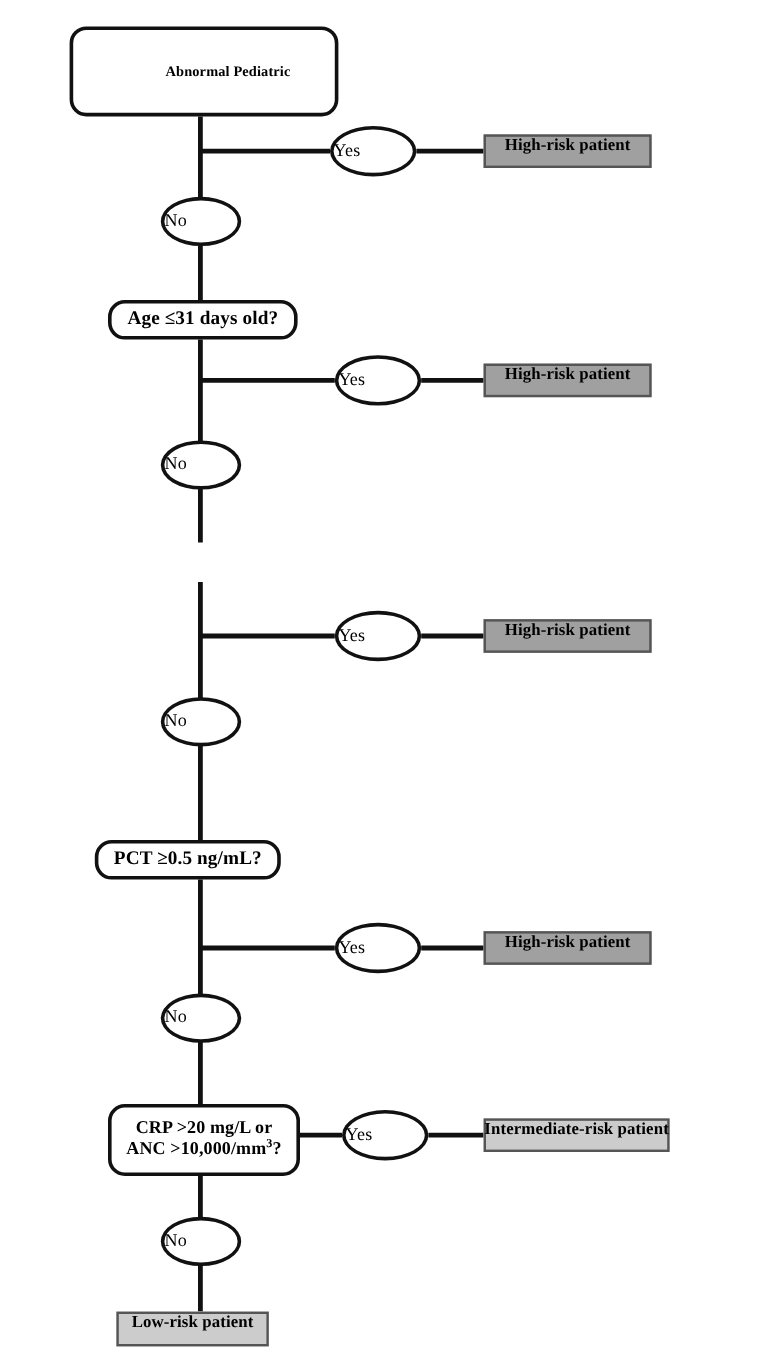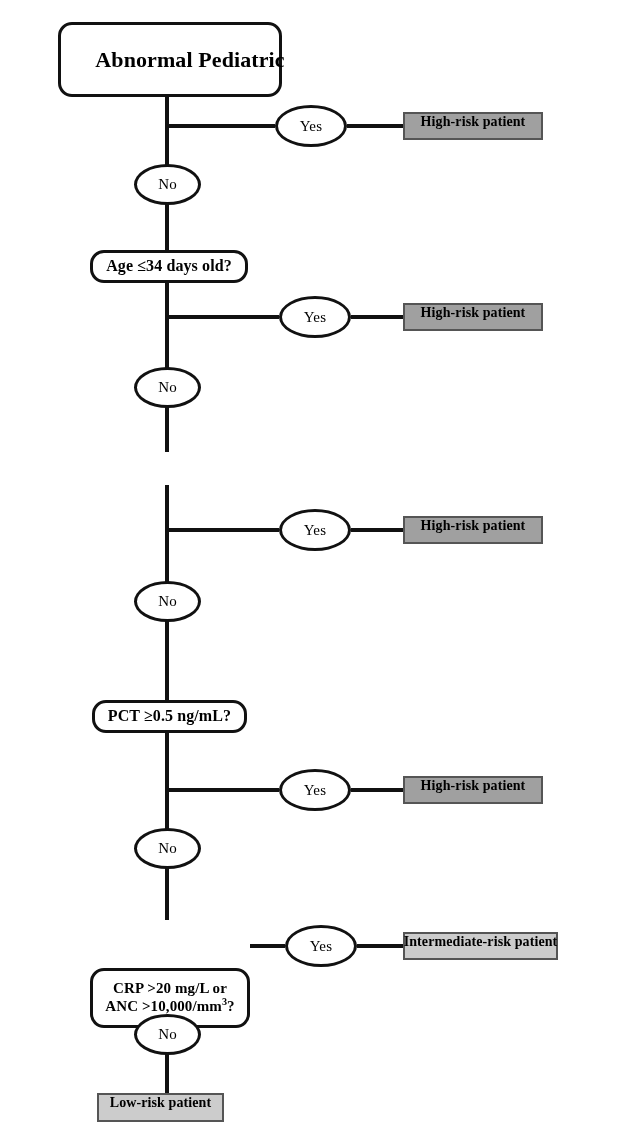--- a/index.html
+++ b/index.html
@@ -64,21 +64,20 @@
 
   
   .ell {
     position: absolute;
     box-sizing: border-box;
     border: 3px solid #111111;
     border-radius: 50%;
     background: #ffffff;
     display: flex;
     align-items: center;
-    justify-content: center;
     text-align: center;
     font-weight: normal;
     letter-spacing: 0.2px;
   }
   sup { font-size: 0.68em; vertical-align: super; line-height: 0; }
 </style>
 </head>
 <body>
 
 <div id="chart">
@@ -108,36 +107,36 @@
       <line x1="351" y1="790" x2="403" y2="790"></line>
 
       <line x1="250" y1="946" x2="285" y2="946"></line>
 
       <line x1="357" y1="946" x2="403" y2="946"></line>
 
       <line x1="167" y1="980" x2="167" y2="1093"></line>
     </g>
   </svg>
 
-  <div class="dbox" style="left:58px; top:22px; width:224px; height:75px; font-size:22px;padding-left:40px;">
+  <div class="dbox" style="left:58px; top:22px; width:224px; height:75px; font-size:12px;padding-left:40px;">
     <div>
       <span class="line">Abnormal Pediatric</span>
     </div>
   </div>
 
   <div class="dbox" style="left:90px; top:250px; width:158px; height:33px; font-size:16px;">
-    <span class="line">Age ≤34 days old?</span>
-  </div>
-
-
-  <div class="dbox" style="left:92px; top:700px; width:155px; height:33px; font-size:16px;">
+    <span class="line">Age ≤31 days old?</span>
+  </div>
+
+
+  <div class="dbox" style="left:79px; top:700px; width:155px; height:33px; font-size:16px;">
     <span class="line">PCT ≥0.5 ng/mL?</span>
   </div>
 
-  <div class="dbox" style="left:90px; top:920px; width:160px; height:60px; font-size:15px;margin-top:48px;">
+  <div class="dbox" style="left:90px; top:920px; width:160px; height:60px; font-size:15px;">
     <div>
       <span class="line">CRP &gt;20 mg/L or</span>
       <span class="line">ANC &gt;10,000/mm<sup>3</sup>?</span>
     </div>
   </div>
 
   <div class="ell" style="left:275px; top:105px; width:72px; height:42px; font-size:15px;">
     <span>Yes</span>
   </div>
 

